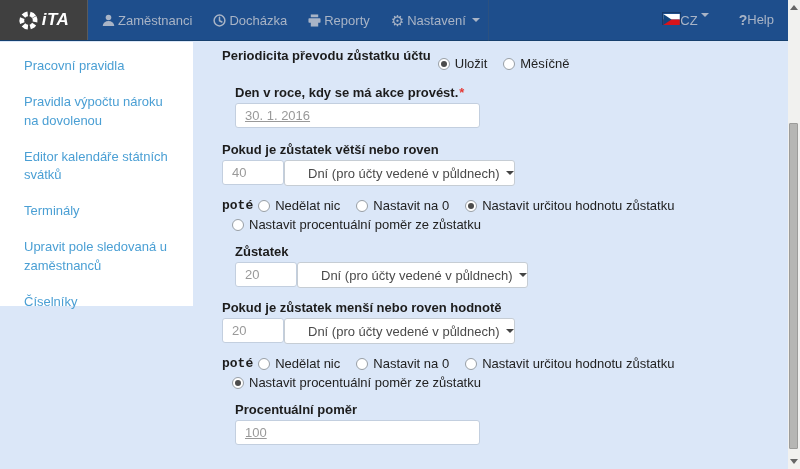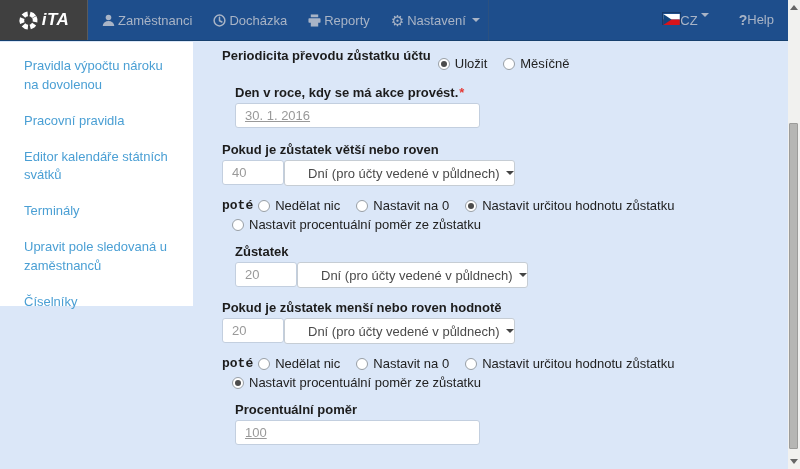--- a/index.html
+++ b/index.html
@@ -196,22 +196,22 @@
       <span class="caret-down"></span>
     </a>
     <a class="help">
       <span class="qmark">?</span>
       <span>Help</span>
     </a>
   </div>
 </header>
 
 <aside class="sidebar">
+  <a class="side-link">Pracovní pravidla</a>
   <a class="side-link">Pravidla výpočtu nároku na dovolenou</a>
-  <a class="side-link">Pracovní pravidla</a>
   <a class="side-link">Editor kalendáře státních svátků</a>
   <a class="side-link">Terminály</a>
   <a class="side-link">Upravit pole sledovaná u zaměstnanců</a>
   <a class="side-link">Číselníky</a>
 </aside>
 
 <main class="content">
 
   <div class="row-inline">
     <span class="lbl">Periodicita převodu zůstatku účtu</span>

